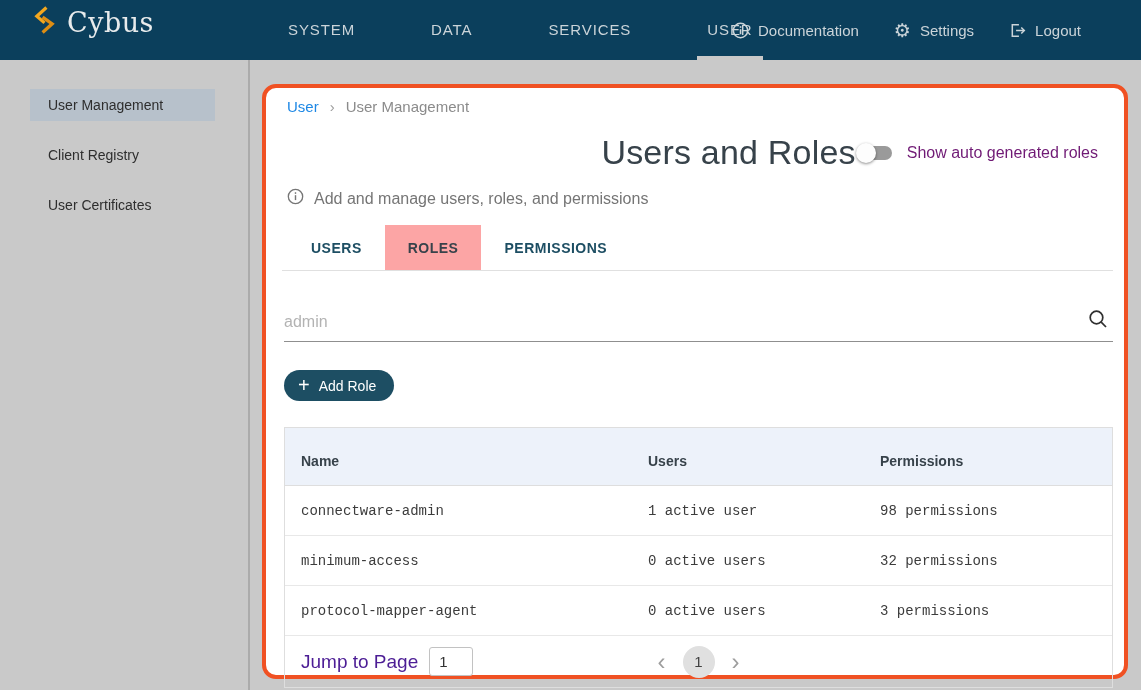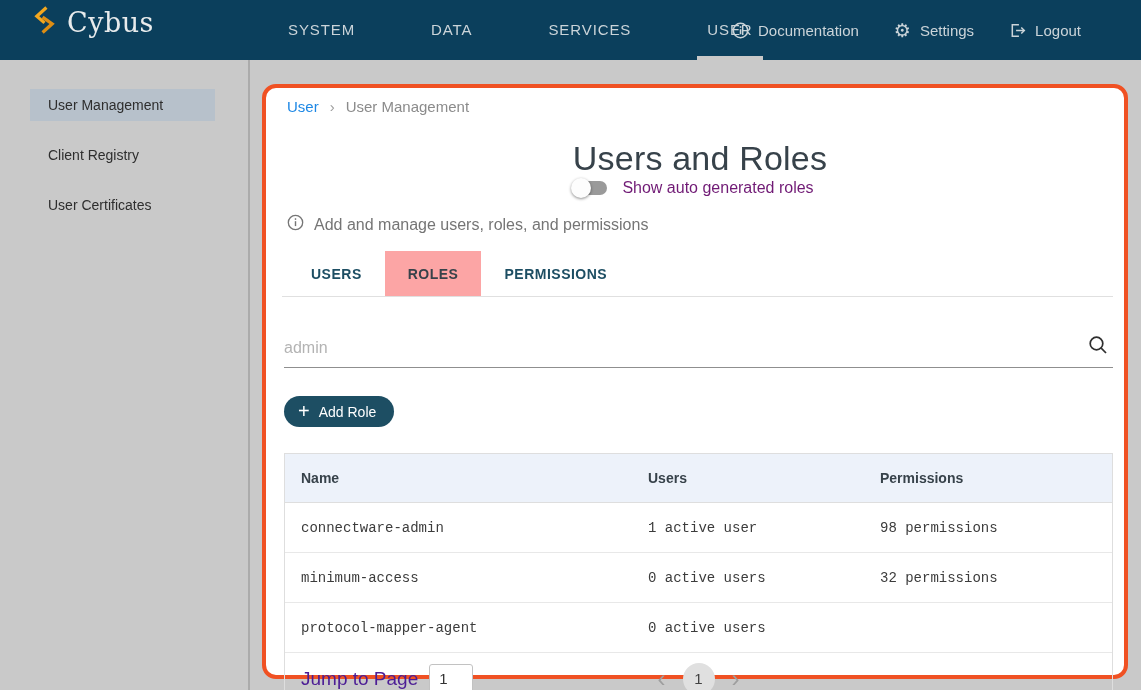--- a/index.html
+++ b/index.html
@@ -45,21 +45,21 @@
   .card {
     position: absolute; left: 262px; top: 84px; width: 866px; height: 595px;
     background: #ffffff; border: 4px solid #f05123; border-radius: 14px;
     padding: 10px 11px 0 16px;
   }
   .breadcrumb { display: flex; align-items: center; gap: 11px; font-size: 15px; padding-left: 5px; }
   .crumb-link { color: #1e88e5; cursor: pointer; }
   .crumb-sep { color: #9e9e9e; font-size: 15px; }
   .crumb-current { color: #8b8b8b; }
 
-  .header-row { display: flex; justify-content: flex-start; align-items: center; margin-top: 24px; padding-left: 5px; flex-direction: column; }
+  .header-row { display: flex; justify-content: flex-end; align-items: center; margin-top: 18px; padding-left: 5px; }
   .page-title { font-size: 34px; font-weight: 400; color: #37424a; letter-spacing: 0.2px; }
   .toggle-group { display: flex; align-items: center; gap: 15px; padding-right: 15px; }
   .switch { width: 36px; height: 20px; position: relative; cursor: pointer; flex: 0 0 36px; }
   .switch-track { position: absolute; left: 3px; top: 3px; width: 33px; height: 14px; border-radius: 7px; background: #9a9a9a; }
   .switch-knob { position: absolute; left: 0; top: 0; width: 20px; height: 20px; border-radius: 50%; background: #fdfdfd; box-shadow: 0 1px 3px rgba(0,0,0,0.45); }
   .toggle-label { font-size: 16px; color: #701a75; }
 
   .subtitle-row { display: flex; align-items: center; gap: 10px; margin-top: 16px; padding-left: 5px; color: #757575; font-size: 16px; }
 
   .tabs { display: flex; margin-top: 16px; border-bottom: 1px solid #e0e0e0; padding-left: 6px; }
@@ -81,21 +81,21 @@
   .add-btn {
     margin-top: 28px; margin-left: 2px; display: inline-flex; align-items: center; gap: 9px;
     background: #1d4e63; color: #ffffff; border: none; border-radius: 16px;
     height: 31px; padding: 0 18px 0 14px; font-size: 14px; cursor: pointer;
     font-family: "Liberation Sans", sans-serif;
   }
   .plus-glyph { font-size: 20px; font-weight: 400; line-height: 1; margin-top: -2px; }
 
   .table { margin-top: 26px; margin-left: 2px; border: 1px solid #dedede; }
   .thead { display: flex; background: #edf2fa; border-bottom: 1px solid #dedede; }
-  .th { font-weight: 700; font-size: 14px; color: #37424a; padding: 16px; }
+  .th { font-weight: 700; font-size: 14px; color: #37424a; padding: 16px; margin-top: 9px; }
   .trow { display: flex; border-bottom: 1px solid #e8e8e8; }
   .td { font-size: 14px; color: #3c3c3c; padding: 17px 16px 16px; font-family: Liberation Mono, monospace; }
   .col-name { width: 347px; }
   .col-users { width: 232px; }
   .col-perms { flex: 1; }
 
   .pagination { display: flex; align-items: center; height: 51px; position: relative; padding: 0 16px; }
   .jump-label { font-size: 19px; color: #4c1d95; }
   .jump-input {
     width: 44px; height: 29px; border: 1px solid #c2c2c2; border-radius: 3px;
@@ -225,20 +225,21 @@
       <div class="td col-perms">98 permissions</div>
     </div>
     <div class="trow">
       <div class="td col-name">minimum-access</div>
       <div class="td col-users">0 active users</div>
       <div class="td col-perms">32 permissions</div>
     </div>
     <div class="trow">
       <div class="td col-name">protocol-mapper-agent</div>
       <div class="td col-users">0 active users</div>
+      <div class="td col-perms">3 permissions</div>
     </div>
     <div class="pagination">
       <span class="jump-label">Jump to Page</span>
       <input class="jump-input" type="text" value="1" style="">
       <div class="pager">
         <span class="chev">‹</span>
         <div class="page-circle">1</div>
         <span class="chev">›</span>
       </div>
     </div>

